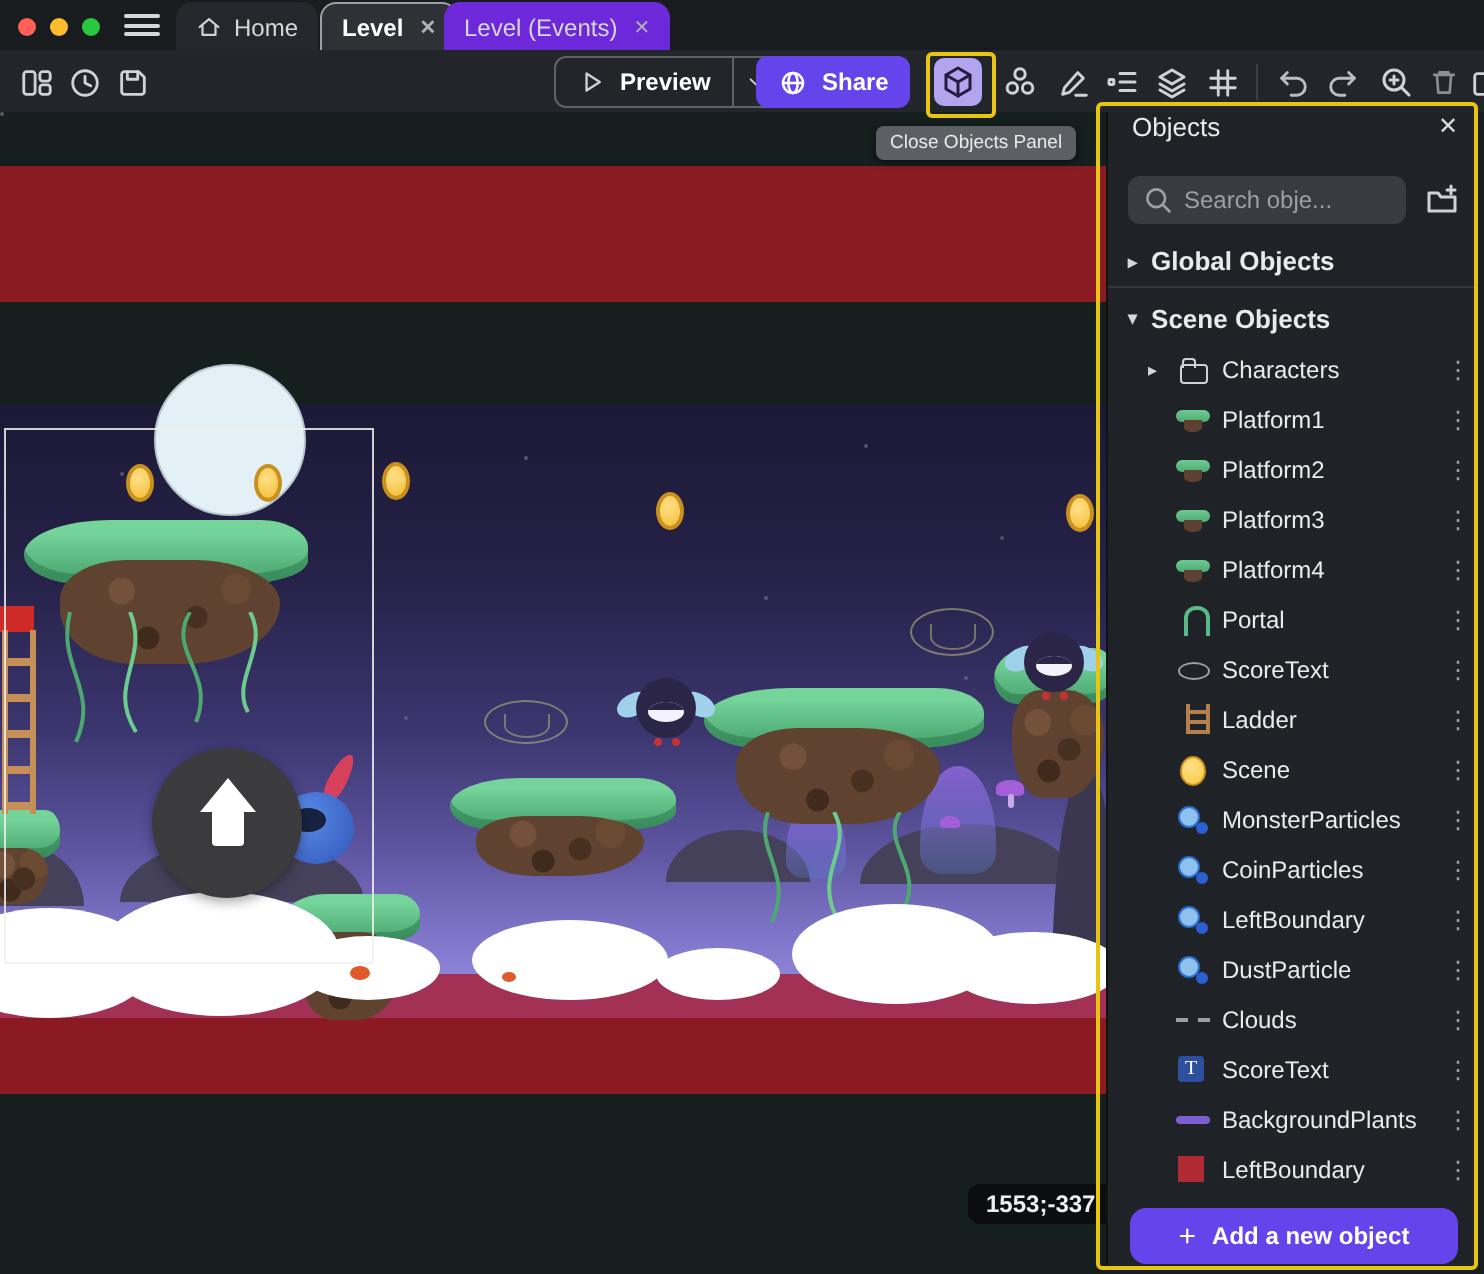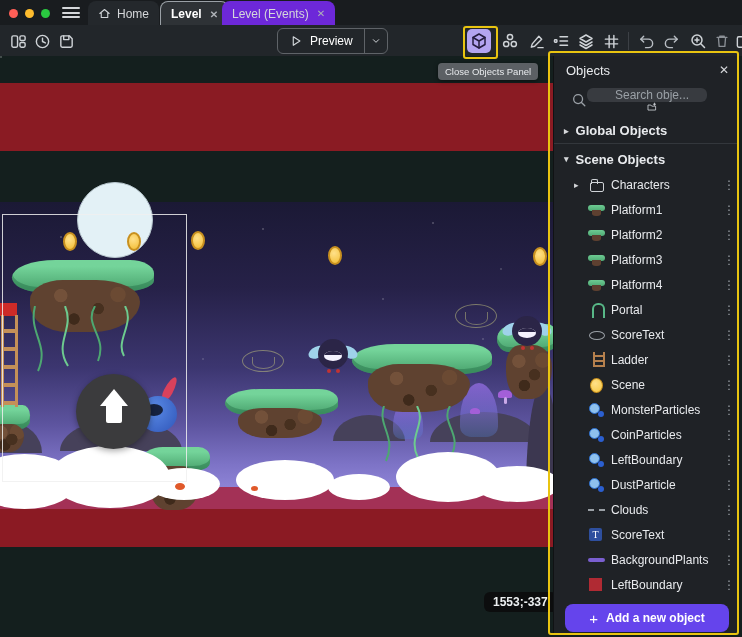--- a/index.html
+++ b/index.html
@@ -17,21 +17,21 @@
   #tab-home { left:88px; background:#24282c; }
   #tab-level { left:160px; background:#2e3236; border:1px solid #9aa0a6; border-bottom:none; color:#fff; font-weight:bold; }
   #tab-events { left:222px; background:#6d28d9; }
   .home-ico { width:13px; height:13px; }
 
   
   #toolbar { position:absolute; left:0; top:25px; width:742px; height:31px; background:#22262a; z-index:50; }
   svg.ico { stroke:#cfd3d7; fill:none; stroke-width:1.5; stroke-linecap:round; stroke-linejoin:round; display:block; }
   .tbtn { position:absolute; top:4px; width:24px; height:24px; display:flex; align-items:center; justify-content:center; border-radius:5px; cursor:pointer; }
   #preview-group { position:absolute; left:277px; top:3px; height:26px; display:flex; border:1px solid #5f6368; border-radius:6px; color:#fff; }
-  #preview-main { display:flex; align-items:center; gap:7px; padding:0 11px; font-size:12px; font-weight:normal; cursor:pointer; }
+  #preview-main { display:flex; align-items:center; gap:7px; padding:0 11px; font-size:12px; font-weight:bold; cursor:pointer; }
   #preview-caret { width:23px; display:flex; align-items:center; justify-content:center; border-left:1px solid #5f6368; cursor:pointer; }
   #share-btn { position:absolute; left:378px; top:3px; height:26px; display:flex; align-items:center; gap:7px;
     padding:0 11px; background:#6544ec; border-radius:6px; color:#fff; font-size:12px; font-weight:bold; cursor:pointer; }
   #objects-toggle { left:467px; background:#b3a4f0; }
   #objects-toggle svg { stroke:#241c3e; }
   .tb-sep { position:absolute; top:7px; width:1px; height:18px; background:#3c4045; }
 
   
   .ann { position:absolute; border:2px solid #e9c410; border-radius:3px; z-index:200; pointer-events:none; }
   #tooltip { position:absolute; left:438px; top:63px; z-index:300; background:#5c6064; color:#e8eaed;
@@ -91,24 +91,24 @@
     border-left:14px solid transparent; border-right:14px solid transparent; border-bottom:17px solid #fff; }
   #arrow-btn .stem { position:absolute; left:29.5px; top:31px; width:16px; height:18px; background:#fff; border-radius:0 0 2px 2px; }
   #sel-rect { position:absolute; left:2px; top:158px; width:185px; height:268px;
     border:1px solid rgba(240,240,240,.85); z-index:30; pointer-events:none; }
   #coords { position:absolute; left:484px; top:536px; background:rgba(10,10,12,.85); color:#eceff1;
     font-size:12px; font-weight:bold; padding:3px 9px; border-radius:6px; z-index:40; }
 
   
   #panel { position:absolute; left:553px; top:56px; width:186px; height:579px; background:#1f2226;
     border-left:1px solid #101214; z-index:100; color:#e8eaed; }
-  #panel-header { position:absolute; left:0; top:0; width:100%; height:28px; display:flex; align-items:center; }
+  #panel-header { position:absolute; left:0; top:0; width:100%; height:28px; display:flex; align-items:flex-start; }
   #panel-title { font-size:13px; margin-left:12px; flex:1; }
   #panel-close { margin-right:10px; font-size:12px; color:#d5d7da; cursor:pointer; }
-  #search-row { position:absolute; left:10px; top:32px; width:166px; height:24px; display:flex; align-items:center;flex-direction:column; }
+  #search-row { position:absolute; left:10px; top:32px; width:166px; height:24px; display:flex; align-items:center; }
   #search-box { flex:1; height:24px; background:#383b40; border:none; border-radius:6px; color:#e8eaed;
     font-size:12px; padding:0 8px 0 28px; outline:none; width:120px; font-family:"Liberation Sans",sans-serif; }
   #search-box::placeholder { color:#9aa0a6; }
   #search-ico { position:absolute; left:7px; top:4px; }
   #folder-add { margin-left:9px; cursor:pointer; }
   .section-h { position:absolute; left:0; width:100%; height:26px; display:flex; align-items:center; gap:7px;
     padding-left:10px; font-size:13px; font-weight:bold; cursor:pointer; }
   .section-h .tri { font-size:9px; color:#d5d7da; }
   #sec-global { top:62px; border-bottom:1px solid #33373c; }
   #sec-scene { top:90px; }
@@ -201,20 +201,28 @@
         </svg>
       <span>Preview</span>
     </div>
     <div id="preview-caret">
       <svg class="ico" width="12" height="12" viewBox="0 0 18 18">
         <path d="M5 7 L9 11 L13 7"></path>
         </svg>
     </div>
   </div>
 
+  <div id="share-btn">
+    <svg class="ico" width="15" height="15" viewBox="0 0 18 18" style="stroke:#fff">
+      <circle cx="9" cy="9" r="6"></circle>
+        <ellipse cx="9" cy="9" rx="2.8" ry="6"></ellipse>
+        <path d="M3 9 H15"></path>
+      </svg>
+    <span>Share</span>
+  </div>
 
   <span class="tbtn" id="objects-toggle">
     <svg class="ico" width="18" height="18" viewBox="0 0 18 18">
       <path d="M9 2 L15 5.5 V12.5 L9 16 L3 12.5 V5.5 Z"></path>
         <path d="M3 5.5 L9 9 L15 5.5 M9 9 V16"></path>
       </svg>
     </span>
   <span class="tbtn" style="left:498px">
     <svg class="ico" width="18" height="18" viewBox="0 0 18 18">
       <circle cx="9" cy="5" r="2.6"></circle>

